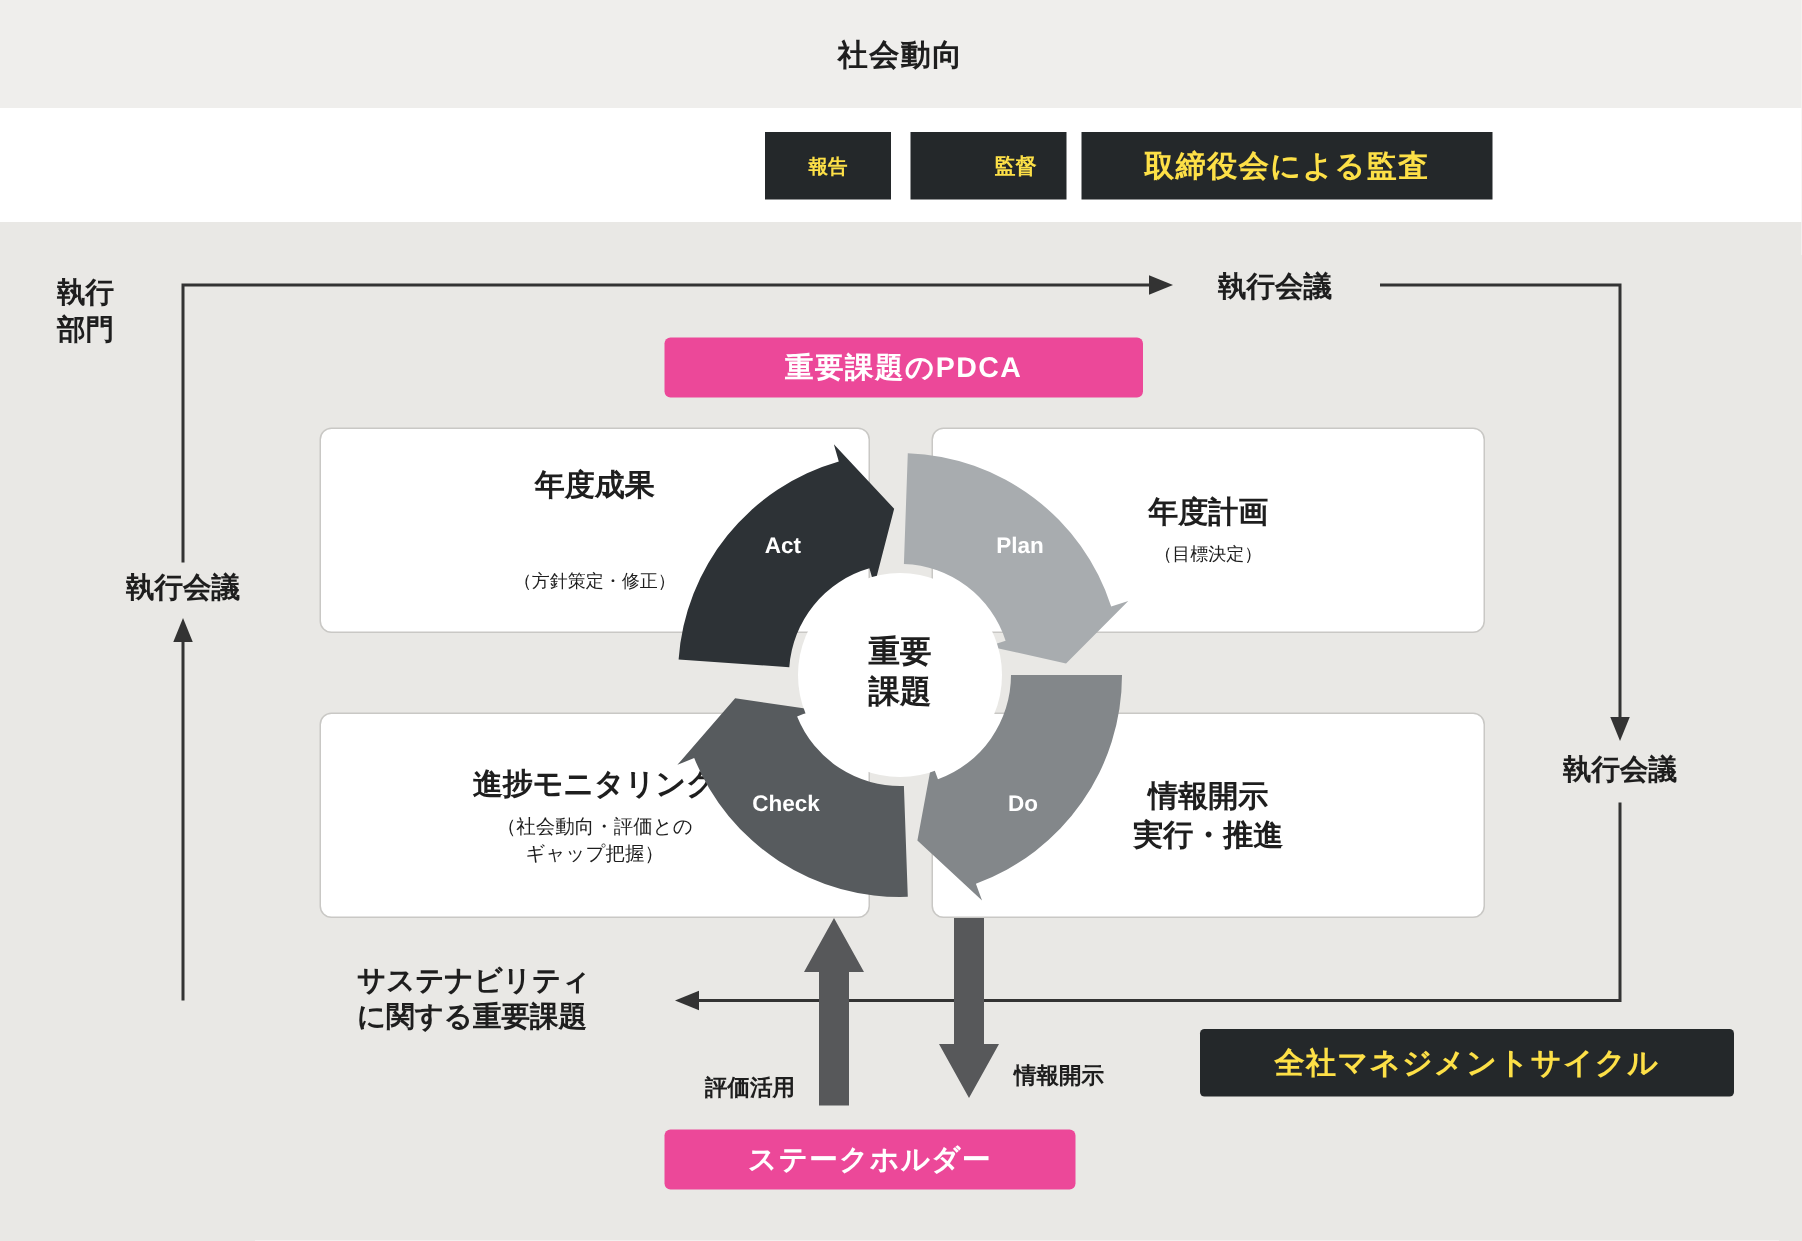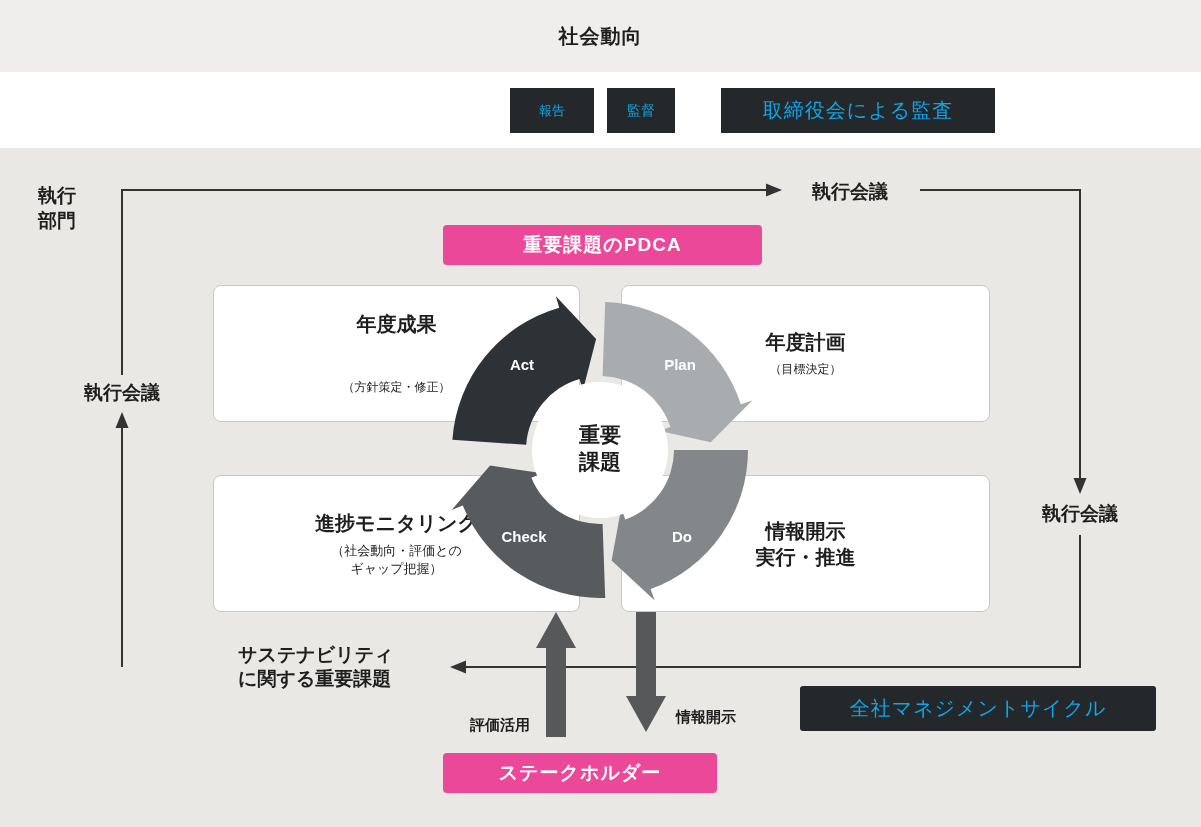--- a/index.html
+++ b/index.html
@@ -9,24 +9,24 @@
     font-family:"Liberation Sans","DejaVu Sans",sans-serif;
     color:#1e1e1e;
   }
   .abs{position:absolute;}
 
   
   .topbar{left:0;top:0;width:1201px;height:72px;background:#efeeec;
           display:flex;align-items:center;justify-content:center;}
   .board-title{font-size:20px;font-weight:bold;letter-spacing:1px;}
   .band{left:0;top:72px;width:1201px;height:76px;background:#ffffff;}
-  .darkbox{background:#24282a;color:#0ea5e9;display:flex;align-items:center;justify-content:center;
-           font-weight:normal;}
+  .darkbox{background:#24282a;color:#fde047;display:flex;align-items:center;justify-content:center;
+           font-weight:bold;}
   .badge-report{left:510px;top:88px;width:84px;height:45px;font-size:13px;}
-  .badge-supervision{left:607px;top:88px;width:68px;height:45px;font-size:14px;}
+  .badge-supervision{left:607px;top:88px;width:68px;height:45px;font-size:14px;padding-left:36px;}
   .badge-audit{left:721px;top:88px;width:274px;height:45px;font-size:20px;letter-spacing:1px;}
 
   
   .main{left:0;top:148px;width:1201px;height:679px;background:#e9e8e5;}
 
   .jp-label{font-weight:bold;font-size:19px;white-space:pre-line;line-height:1.3;}
   .exec-dept{left:38px;top:184px;}
   .exec-top{left:786px;top:180px;width:128px;text-align:center;}
   .exec-left{left:64px;top:381px;width:116px;text-align:center;}
   .exec-right{left:1018px;top:502px;width:124px;text-align:center;}

